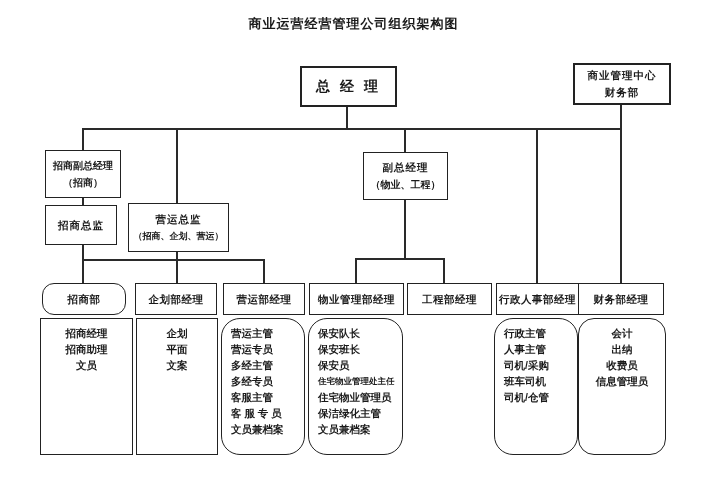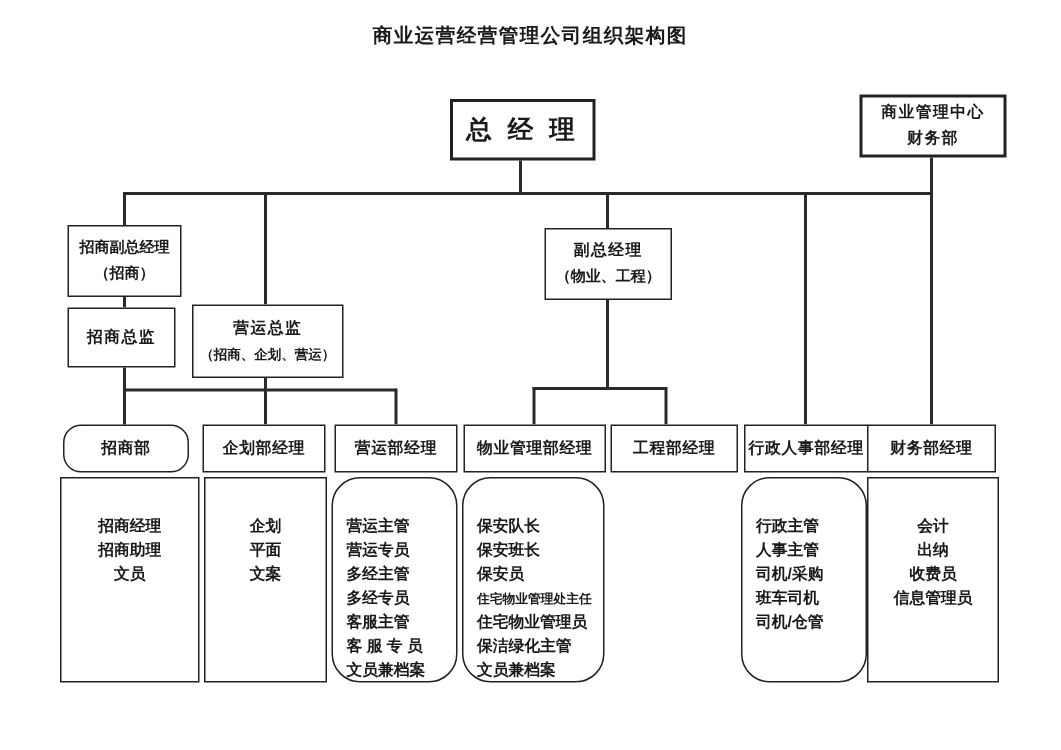--- a/index.html
+++ b/index.html
@@ -14,30 +14,30 @@
   .vl,.hl{position:absolute;background:#2a2a2a;}
   .vl{width:1.5px;}
   .hl{height:1.5px;}
   .node{
     position:absolute;background:#fff;border:1.5px solid #222;
     display:flex;flex-direction:column;align-items:center;justify-content:center;
     text-align:center;
   }
   .node.thick{border-width:2px;}
   .nl{font-size:10.5px;font-weight:bold;line-height:17px;letter-spacing:1px;white-space:nowrap;}
-  .nl.big{font-size:17px;letter-spacing:3px;}
+  .nl.big{font-size:14px;letter-spacing:3px;}
   .nl.sub2{font-size:9px;letter-spacing:0;text-align:right;}
   .dept{
     position:absolute;height:30px;background:#fff;border:1.5px solid #222;
     display:flex;align-items:center;justify-content:center;
   }
   .dept .nl{font-size:10.5px;letter-spacing:0.5px;}
   .staff{
     position:absolute;top:318px;height:137px;background:#fff;border:1.5px solid #222;
-    box-sizing:border-box;padding-top:24px;
+    box-sizing:border-box;padding-top:6px;
   }
   .staff.left{padding-left:9px;border-radius:19px;}
   .staff.center{text-align:center;}
   .staff-line{font-size:10.5px;font-weight:bold;line-height:16px;white-space:nowrap;}
   .staff-line.sm{font-size:8.5px;}
 </style>
 </head>
 <body>
 
 <div class="canvas">
@@ -136,20 +136,20 @@
       <div class="staff-line">保洁绿化主管</div>
       <div class="staff-line">文员兼档案</div>
     </div>
   <div class="staff left" style="left:494px;width:84px;">
       <div class="staff-line">行政主管</div>
       <div class="staff-line">人事主管</div>
       <div class="staff-line">司机/采购</div>
       <div class="staff-line">班车司机</div>
       <div class="staff-line">司机/仓管</div>
     </div>
-  <div class="staff center" style="left:578px;width:88px;">
+  <div class="staff center" style="left:578px;width:88px;border-radius:16px;">
       <div class="staff-line">会计</div>
       <div class="staff-line">出纳</div>
       <div class="staff-line">收费员</div>
       <div class="staff-line">信息管理员</div>
     </div>
 
 </div>
 
 </body></html>

